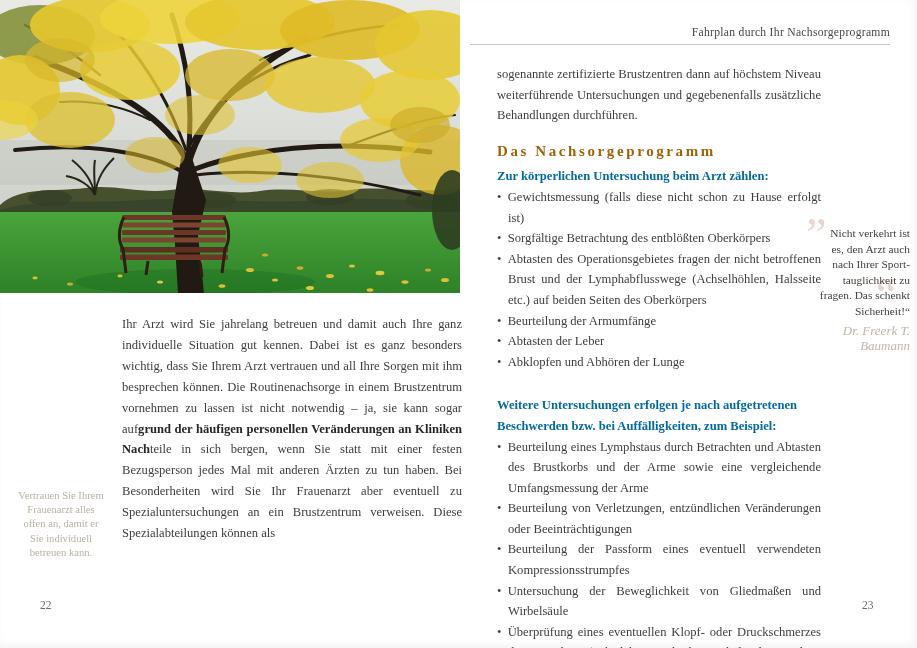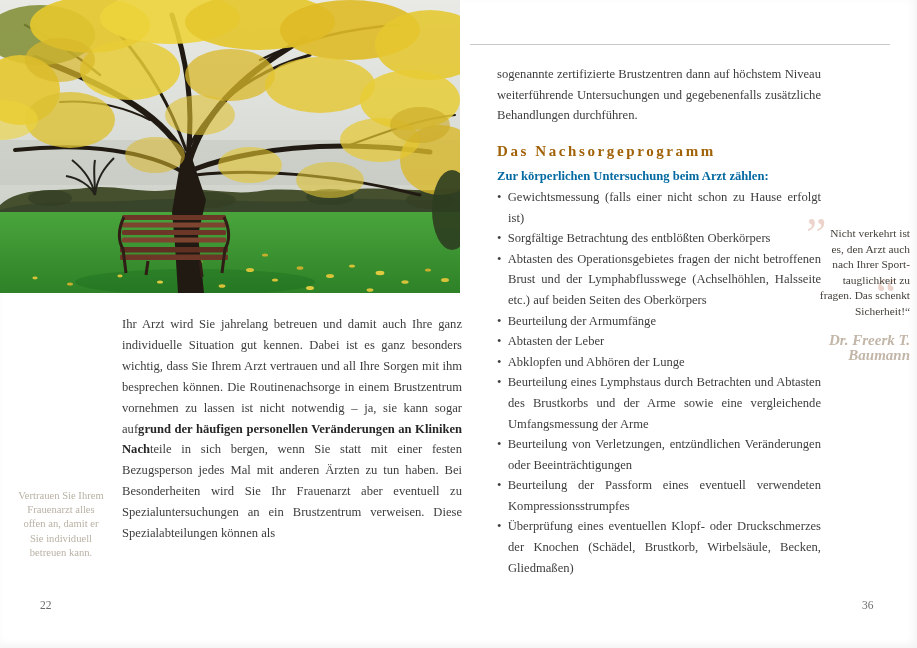--- a/index.html
+++ b/index.html
@@ -110,26 +110,25 @@
   .quote-block {
     position: absolute;
     left: 816px; top: 226px;
     width: 94px;
     font-size: 11.4px;
     line-height: 15.6px;
     color: #45403a;
     text-align: right;
   }
   .quote-attrib {
-    margin-top: 13px;
+    margin-top: 3px;
     font-style: italic;
     color: #c2b6a8;
-    font-size: 15px;
+    font-size: 13px;
     line-height: 15.6px;
-    font-weight: bold;
   }
   .quote-mark {
     position: absolute;
     font-family: "Liberation Serif", serif;
     font-size: 46px;
     line-height: 1;
     color: #ecd3cb;
     pointer-events: none;
   }
   .quote-mark.open  { left: 806px; top: 212px; }
@@ -262,48 +261,51 @@
   </div>
 
   <aside class="margin-note">Vertrauen Sie Ihrem Frauenarzt alles offen an, damit er Sie individuell betreuen kann.</aside>
 
   <div class="left-body">
     <p><span>Ihr Arzt wird Sie jahrelang betreuen und damit auch Ihre ganz individuelle Situation gut kennen. Dabei ist es ganz besonders wichtig, dass Sie Ihrem Arzt vertrauen und all Ihre Sorgen mit ihm besprechen können. Die Routinenachsorge in einem Brustzentrum vornehmen zu lassen ist nicht notwendig – ja, sie kann sogar auf</span><b>grund der häufigen personellen Veränderungen an Kliniken Nach</b><span>teile in sich bergen, wenn Sie statt mit einer festen Bezugsperson jedes Mal mit anderen Ärzten zu tun haben. Bei Besonderheiten wird Sie Ihr Frauenarzt aber eventuell zu Spezialuntersuchungen an ein Brustzentrum verweisen. Diese Spezialabteilungen können als</span></p>
   </div>
 
   <div class="page-num left">22</div>
 
+  <div class="rp-header">Fahrplan durch Ihr Nachsorgeprogramm</div>
   <div class="rp-rule"></div>
 
   <div class="right-col">
     <p class="intro">sogenannte zertifizierte Brustzentren dann auf höchstem Niveau weiterführende Untersuchungen und gegebenenfalls zusätzliche Behandlungen durchführen.</p>
 
     <h2 class="section-title">Das Nachsorgeprogramm</h2>
 
     <p class="list-title">Zur körperlichen Untersuchung beim Arzt zählen:</p>
     <ul class="bullets">
-      <li>Gewichtsmessung (falls einer nicht schon zu Hause erfolgt ist)</li>
+      <li>Gewichtsmessung (falls diese nicht schon zu Hause erfolgt ist)</li>
       <li>Sorgfältige Betrachtung des entblößten Oberkörpers</li>
       <li>Abtasten des Operationsgebietes fragen der nicht betroffenen Brust und der Lymphabflusswege (Achselhöhlen, Halsseite etc.) auf beiden Seiten des Oberkörpers</li>
       <li>Beurteilung der Armumfänge</li>
       <li>Abtasten der Leber</li>
       <li>Abklopfen und Abhören der Lunge</li>
     </ul>
 
+    <p class="list-title second">Weitere Untersuchungen erfolgen je nach aufgetretenen Beschwerden bzw. bei Auffälligkeiten, zum Beispiel:</p>
     <ul class="bullets">
       <li>Beurteilung eines Lymphstaus durch Betrachten und Abtasten des Brustkorbs und der Arme sowie eine vergleichende Umfangsmessung der Arme</li>
       <li>Beurteilung von Verletzungen, entzündlichen Veränderungen oder Beeinträchtigungen</li>
       <li>Beurteilung der Passform eines eventuell verwendeten Kompressionsstrumpfes</li>
+      <li>Untersuchung der Beweglichkeit von Gliedmaßen und Wirbelsäule</li>
       <li>Überprüfung eines eventuellen Klopf- oder Druckschmerzes der Knochen (Schädel, Brustkorb, Wirbelsäule, Becken, Gliedmaßen)</li>
 
     </ul>
   </div>
 
   <span class="quote-mark open">”</span>
   <span class="quote-mark close">“</span>
   <aside class="quote-block">
     <div>Nicht verkehrt ist es, den Arzt auch nach Ihrer Sport­tauglichkeit zu fragen. Das schenkt Sicherheit!“</div>
     <div class="quote-attrib">Dr. Freerk T. Baumann</div>
   </aside>
 
-  <div class="page-num right">36</div>
+  <div class="page-num right">23</div>
 
 </div>
 
 </body></html>

